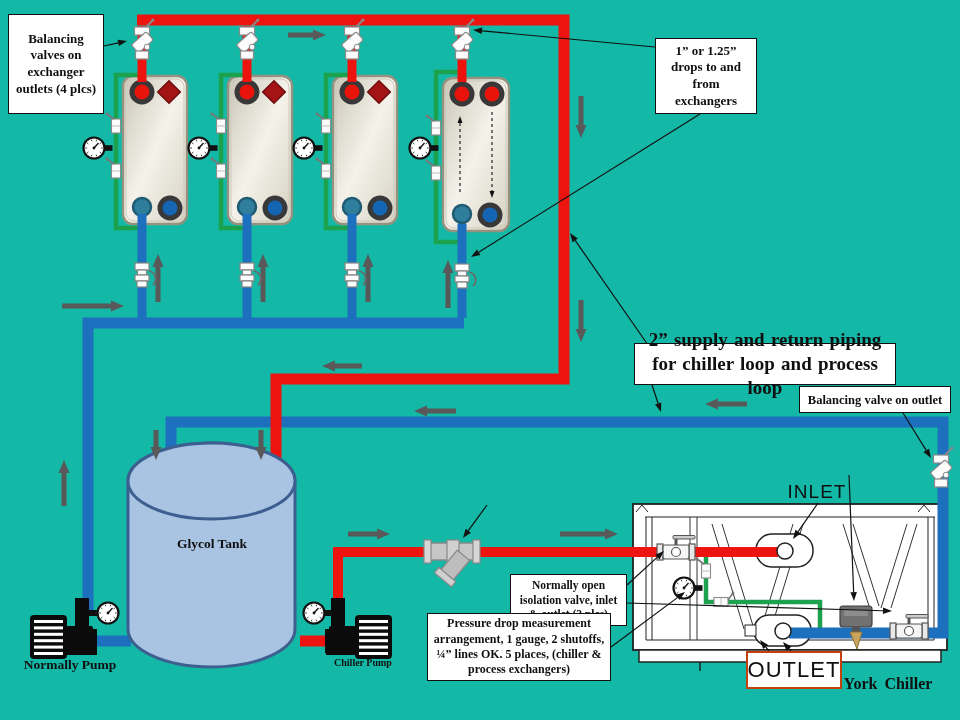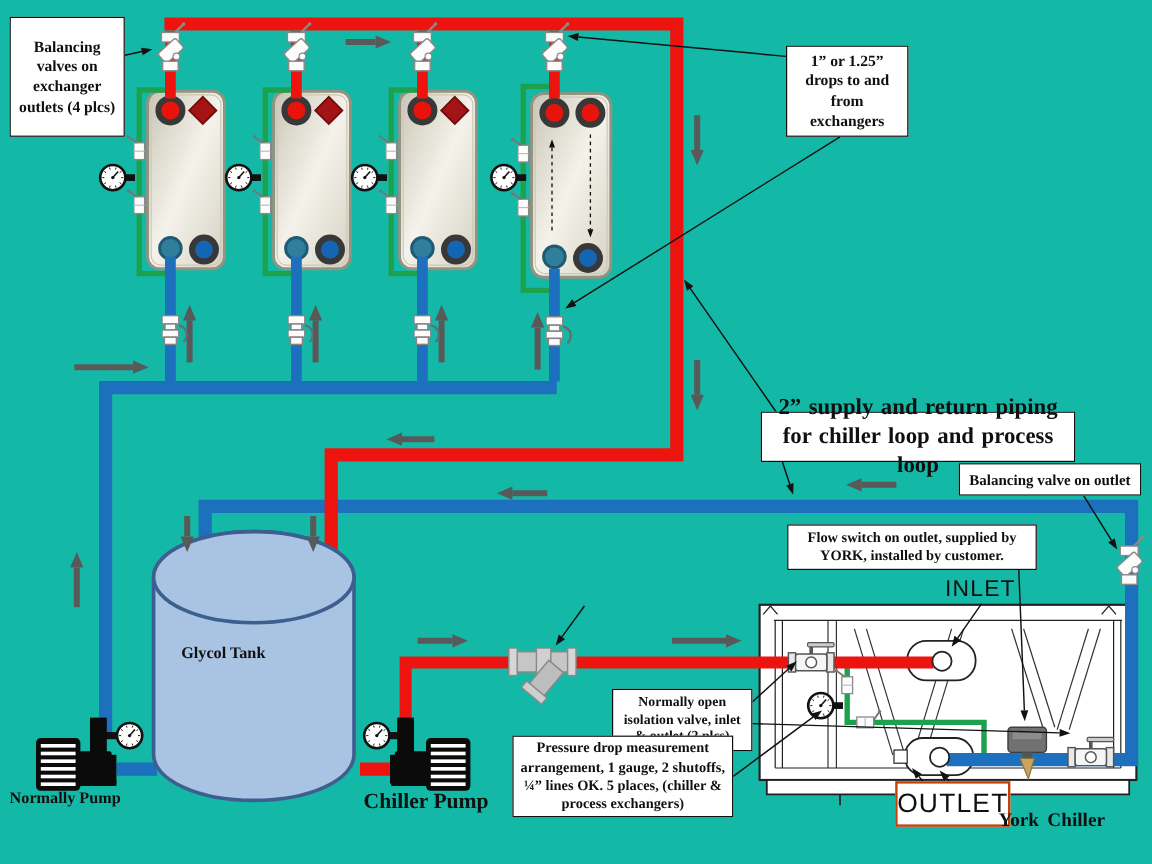--- a/index.html
+++ b/index.html
@@ -4,38 +4,38 @@
 <style>
   html,body{margin:0;padding:0;background:#ffffff;}
   .canvas{position:relative;width:960px;height:720px;background:#14b8a6;overflow:hidden;
           font-family:"Liberation Serif",serif;}
   #diagram-svg{position:absolute;left:0;top:0;}
   .abox{position:absolute;background:#ffffff;border:1.6px solid #101010;
         font-weight:bold;color:#101010;text-align:center;
         display:flex;align-items:center;justify-content:center;
         padding:2px 4px;box-sizing:border-box;line-height:1.28;
         font-family:"Liberation Serif",serif;}
-  .plab{position:absolute;font-weight:bold;color:#101010;text-align:left;
+  .plab{position:absolute;font-weight:bold;color:#101010;text-align:center;
         font-family:"Liberation Serif",serif;}
   .slab{position:absolute;color:#101010;text-align:center;font-weight:normal;
         font-family:"Liberation Sans",sans-serif;letter-spacing:1px;}
   #ann-balancing{left:8px;top:14px;width:96px;height:100px;font-size:13px;}
   #ann-drops{left:655px;top:38px;width:102px;height:76px;font-size:13px;}
   #ann-supply{left:617px;top:343px;width:262px;height:42px;font-size:19px;word-spacing:1.5px;margin-left:17px;}
   #ann-baloutlet{left:799px;top:386px;width:152px;height:27px;font-size:12.5px;white-space:nowrap;}
   #ann-flow{left:656px;top:437px;width:208px;height:38px;font-size:12px;}
   #ann-ystrainer{left:393px;top:463px;width:214px;height:42px;font-size:11.5px;}
   #ann-isolation{left:510px;top:574px;width:117px;height:52px;font-size:11.5px;}
   #ann-pressure{left:427px;top:613px;width:184px;height:68px;font-size:12px;}
   #lbl-outlet{left:746px;top:651px;width:92px;height:34px;font-size:22px;
               border:2px solid #c2410c;background:#fff;display:flex;align-items:center;justify-content:center;}
   #lbl-inlet{left:780px;top:481px;width:74px;height:22px;font-size:19px;}
   #lbl-glycol{left:151px;top:536px;width:122px;font-size:13.5px;}
   #lbl-procpump{left:8px;top:657px;width:124px;font-size:13.5px;}
-  #lbl-chillpump{left:303px;top:657px;width:120px;font-size:18px;}
+  #lbl-chillpump{left:303px;top:657px;width:120px;font-size:10px;}
   #lbl-york{left:832px;top:675px;width:112px;font-size:16px;word-spacing:3px;}
 </style>
 </head>
 <body>
 
 <div class="canvas">
   <svg id="diagram-svg" width="960" height="720" viewBox="0 0 960 720">
       <defs>
         <linearGradient id="exg" x1="0" y1="0" x2="1" y2="1">
           <stop offset="0%" stop-color="#c9c5b6"></stop>
@@ -520,21 +520,20 @@
         <polygon points="760,640 768.2145013347262,644.9075928744938 763.1837788899046,649.023638511166" fill="#111111"></polygon>
         <line x1="791" y1="651" x2="788.9792745494693" y2="648.7266838681529" stroke="#111111" stroke-width="1.2"></line>
         <polygon points="783,642 791.4083548351912,646.5675013919557 786.5501942637475,650.8858663443501" fill="#111111"></polygon>
       </g>
     </svg>
 
   <div class="abox" id="ann-balancing">Balancing valves on exchanger outlets (4 plcs)</div>
   <div class="abox" id="ann-drops">1” or 1.25” drops to and from exchangers</div>
   <div class="abox" id="ann-supply">2” supply and return piping for chiller loop and process loop</div>
   <div class="abox" id="ann-baloutlet">Balancing valve on outlet</div>
-  <div class="abox" id="ann-flow">Flow switch on outlet, supplied by YORK, installed by customer.</div>
   <div class="abox" id="ann-isolation">Normally open isolation valve, inlet &amp; outlet (2 plcs)</div>
   <div class="abox" id="ann-pressure">Pressure drop measurement arrangement, 1 gauge, 2 shutoffs, ¼” lines OK.  5 places, (chiller &amp; process exchangers)</div>
 
   <div class="slab" id="lbl-inlet">INLET</div>
   <div class="slab" id="lbl-outlet">OUTLET</div>
   <div class="plab" id="lbl-glycol">Glycol Tank</div>
   <div class="plab" id="lbl-procpump">Normally Pump</div>
   <div class="plab" id="lbl-chillpump">Chiller Pump</div>
   <div class="plab" id="lbl-york">York Chiller</div>
 </div>

